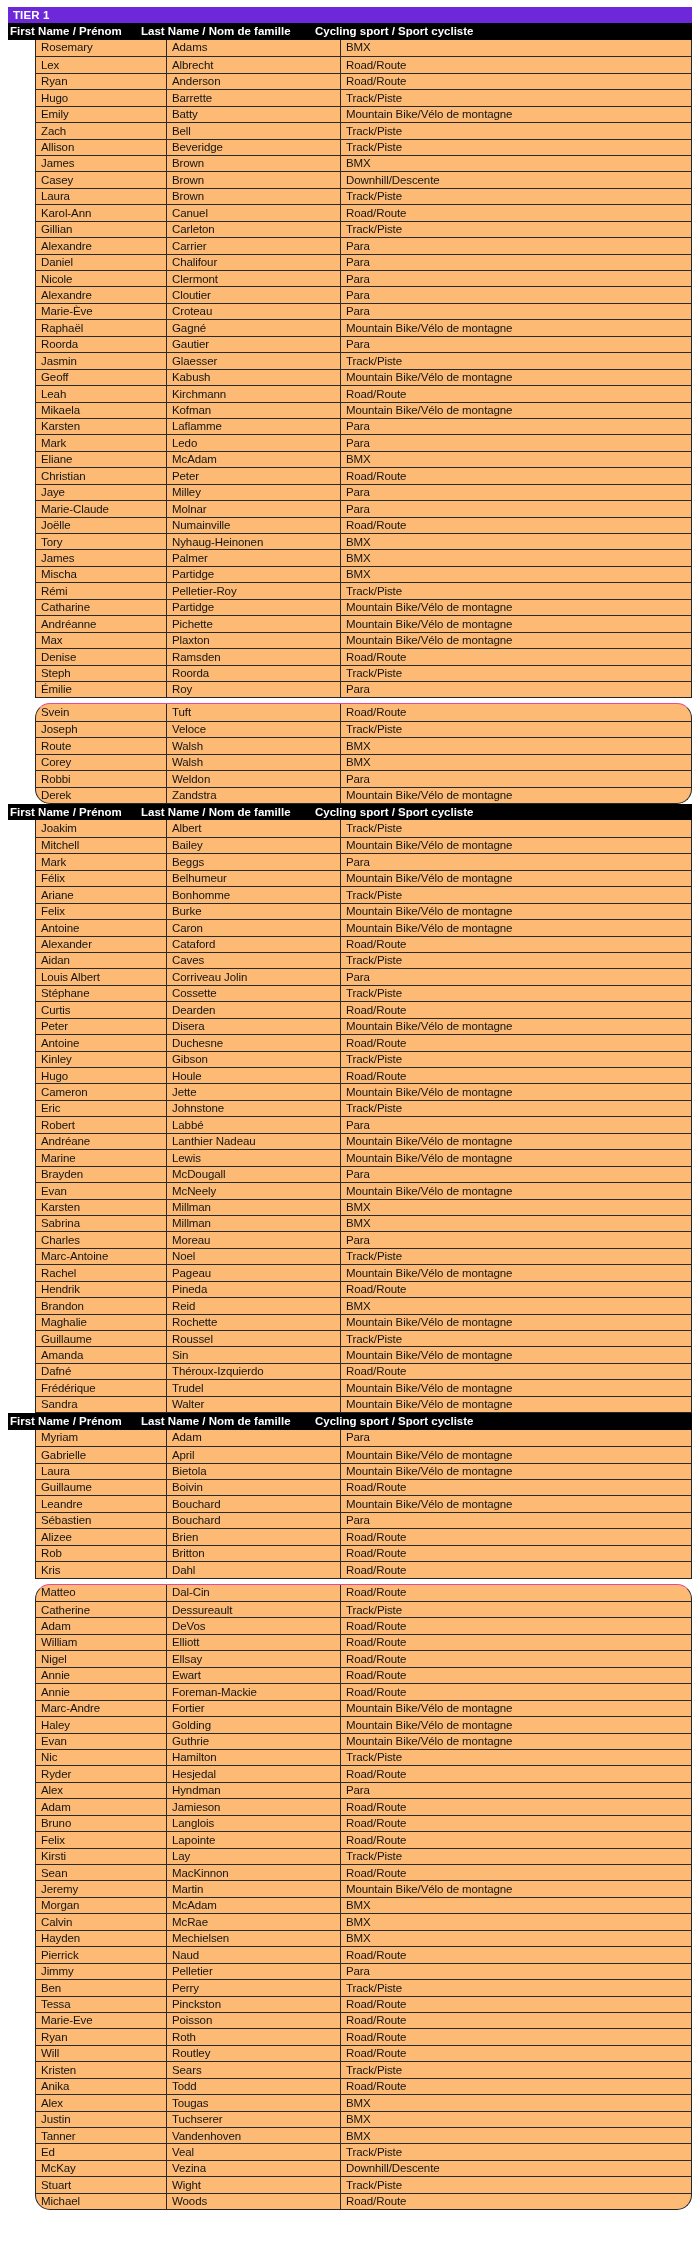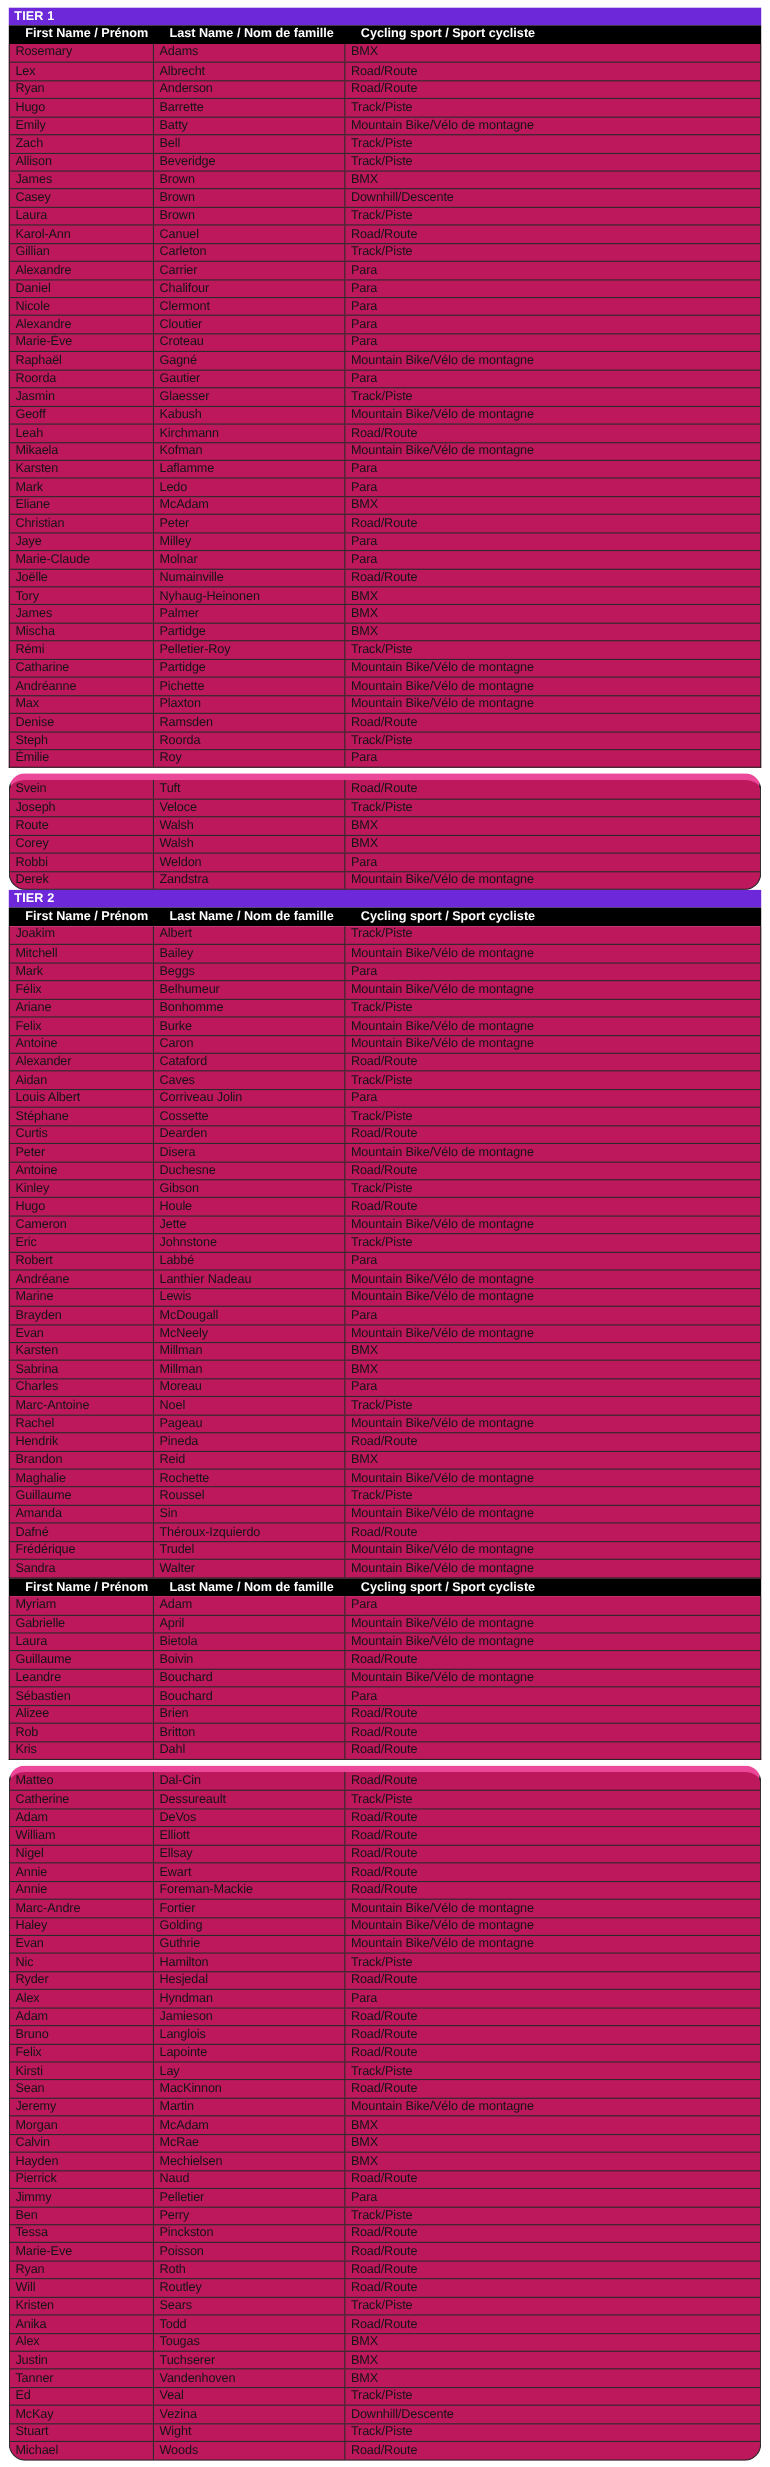--- a/index.html
+++ b/index.html
@@ -15,26 +15,27 @@
     height:16.45px;line-height:16.9px;
     padding-left:5px;box-sizing:border-box;
     letter-spacing:.1px;white-space:nowrap;overflow:hidden;
   }
   .tier-header{
     display:grid;grid-template-columns:131px 174px 1fr;
     background:#000000;color:#ffffff;
     font-weight:bold;font-size:11.5px;
     height:16.45px;line-height:16.4px;box-sizing:border-box;
   }
-  .hcell{padding-left:15px;white-space:nowrap;overflow:hidden;}
+  .hcell{padding-left:2px;white-space:nowrap;overflow:hidden;}
   .segment{
     border:1px solid #262626;border-top:none;box-sizing:border-box;
-    background:#be185d;
+    background:#fdba74;
+    margin-left:27px;
   }
-  .segment.gap{border-top:6px solid #ec4899;margin-top:5px;border-radius:15px;}
+  .segment.gap{border-top:1px solid #ec4899;margin-top:5px;border-radius:15px;}
   .row{
     display:grid;grid-template-columns:131px 174px 1fr;
     box-sizing:border-box;height:16.45px;
   }
   .row + .row{border-top:1px solid #2a2a2a;}
   .cell{
     font-size:11.5px;line-height:15.6px;color:#141414;
     padding-left:5px;padding-top:.5px;box-sizing:border-box;
     white-space:nowrap;overflow:hidden;letter-spacing:-.1px;
   }
@@ -281,21 +282,20 @@
             <div class="cell c2">Para</div>
           </div>
           <div class="row">
             <div class="cell c0">Derek</div>
             <div class="cell c1">Zandstra</div>
             <div class="cell c2">Mountain Bike/Vélo de montagne</div>
           </div>
         </div>
       </section>
       <section class="tier-block">
-        <div class="tier-title">TIER 2</div>
         <div class="tier-header">
           <div class="hcell c0">First Name / Prénom</div>
           <div class="hcell c1">Last Name / Nom de famille</div>
           <div class="hcell c2">Cycling sport / Sport cycliste</div>
         </div>
         <div class="segment">
           <div class="row">
             <div class="cell c0">Joakim</div>
             <div class="cell c1">Albert</div>
             <div class="cell c2">Track/Piste</div>

